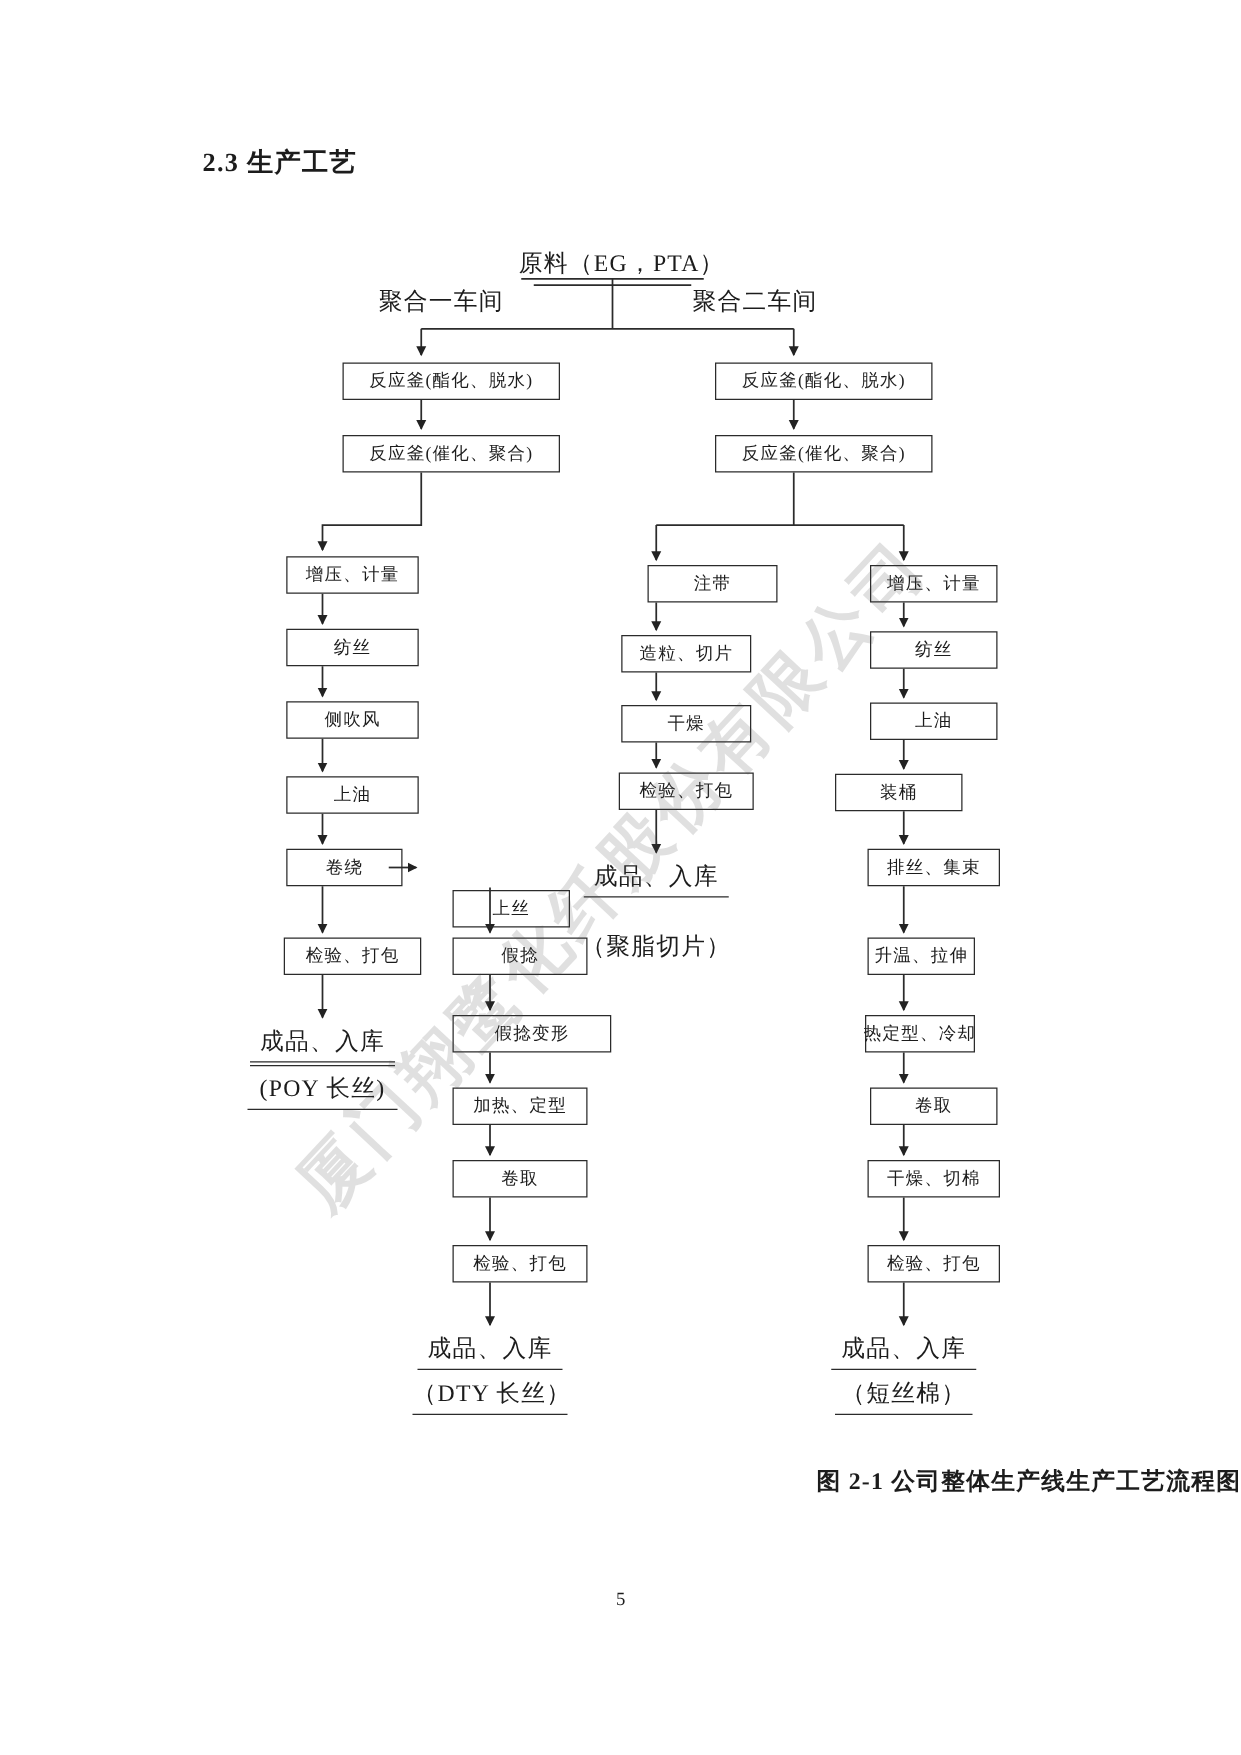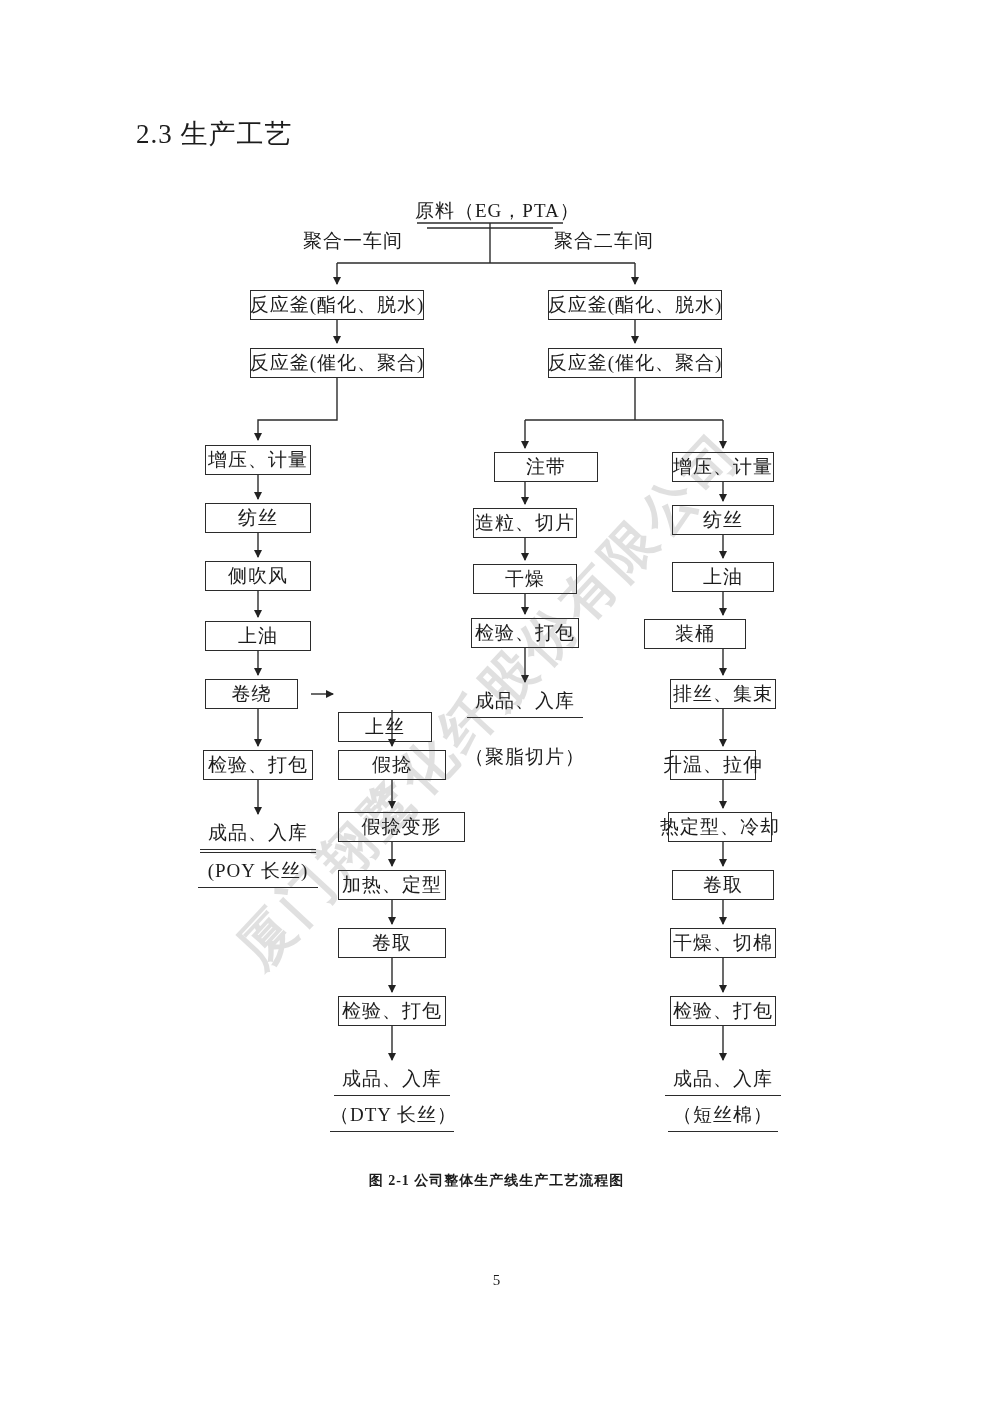--- a/index.html
+++ b/index.html
@@ -8,41 +8,42 @@
     background:#ffffff;
     position:relative;
     font-family:"Liberation Serif","DejaVu Serif",serif;
     color:#1c1c1c;
     overflow:hidden;
   }
   .node {
     position:absolute;
     border:1.4px solid #2b2b2b;
     display:flex; align-items:center; justify-content:center;
-    font-size:19px; letter-spacing:1px;
+    font-size:14px; letter-spacing:1px;
     z-index:2; background:transparent;
     white-space:nowrap;
+    margin-left:24px;
   }
   .flabel {
     position:absolute; font-size:19px; text-align:center;
     z-index:2; letter-spacing:1px; white-space:nowrap;
   }
   .endlabel {
     position:absolute; font-size:19px; text-align:center;
     z-index:2; letter-spacing:1px; padding-bottom:3px; white-space:nowrap;
   }
   .u1 { border-bottom:1.4px solid #2b2b2b; }
   .u2 { border-bottom:4px double #2b2b2b; }
   .sec-title {
-    position:absolute; left:136px; top:116px;
-    font-size:27px; font-weight:normal; letter-spacing:1px; z-index:2;
+    position:absolute; left:162px; top:116px;
+    font-size:21px; font-weight:bold; letter-spacing:1px; z-index:2;
   }
   .caption {
-    position:absolute; left:0; top:1172px; width:993px; text-align:center;
-    font-size:14px; font-weight:bold; letter-spacing:1px; z-index:2;
+    position:absolute; left:0; top:1172px; width:993px; text-align:right;
+    font-size:19px; font-weight:bold; letter-spacing:1px; z-index:2;
   }
   .pagenum {
     position:absolute; left:0; top:1272px; width:993px; text-align:center;
     font-size:15px; z-index:2;
   }
   .watermark {
     position:absolute; left:490px; top:700px;
     transform:translate(-50%,-50%) rotate(-47deg);
     font-size:54px; font-weight:bold;
     color:rgba(70,70,70,0.17);
@@ -146,21 +147,21 @@
 <div class="node" style="left:471px;top:618px;width:108px;height:30px">检验、打包</div>
 <div class="endlabel u1" style="left:467px;top:688px;width:116px">成品、入库</div>
 <div class="endlabel" style="left:463px;top:744px;width:124px">（聚脂切片）</div>
 
 <div class="node" style="left:672px;top:452px;width:102px;height:30px">增压、计量</div>
 <div class="node" style="left:672px;top:505px;width:102px;height:30px">纺丝</div>
 <div class="node" style="left:672px;top:562px;width:102px;height:30px">上油</div>
 <div class="node" style="left:644px;top:619px;width:102px;height:30px">装桶</div>
 <div class="node" style="left:670px;top:679px;width:106px;height:30px">排丝、集束</div>
 <div class="node" style="left:670px;top:750px;width:86px;height:30px">升温、拉伸</div>
-<div class="node" style="left:668px;top:812px;width:104px;height:30px">热定型、冷却</div>
+<div class="node" style="left:668px;top:812px;width:88px;height:30px">热定型、冷却</div>
 <div class="node" style="left:672px;top:870px;width:102px;height:30px">卷取</div>
 <div class="node" style="left:670px;top:928px;width:106px;height:30px">干燥、切棉</div>
 <div class="node" style="left:670px;top:996px;width:106px;height:30px">检验、打包</div>
 <div class="endlabel u1" style="left:665px;top:1066px;width:116px">成品、入库</div>
 <div class="endlabel u1" style="left:668px;top:1102px;width:110px">（短丝棉）</div>
 
 <div class="caption">图 2-1 公司整体生产线生产工艺流程图</div>
 <div class="pagenum">5</div>
 
 <div class="watermark">厦门翔鹭化纤股份有限公司</div>

